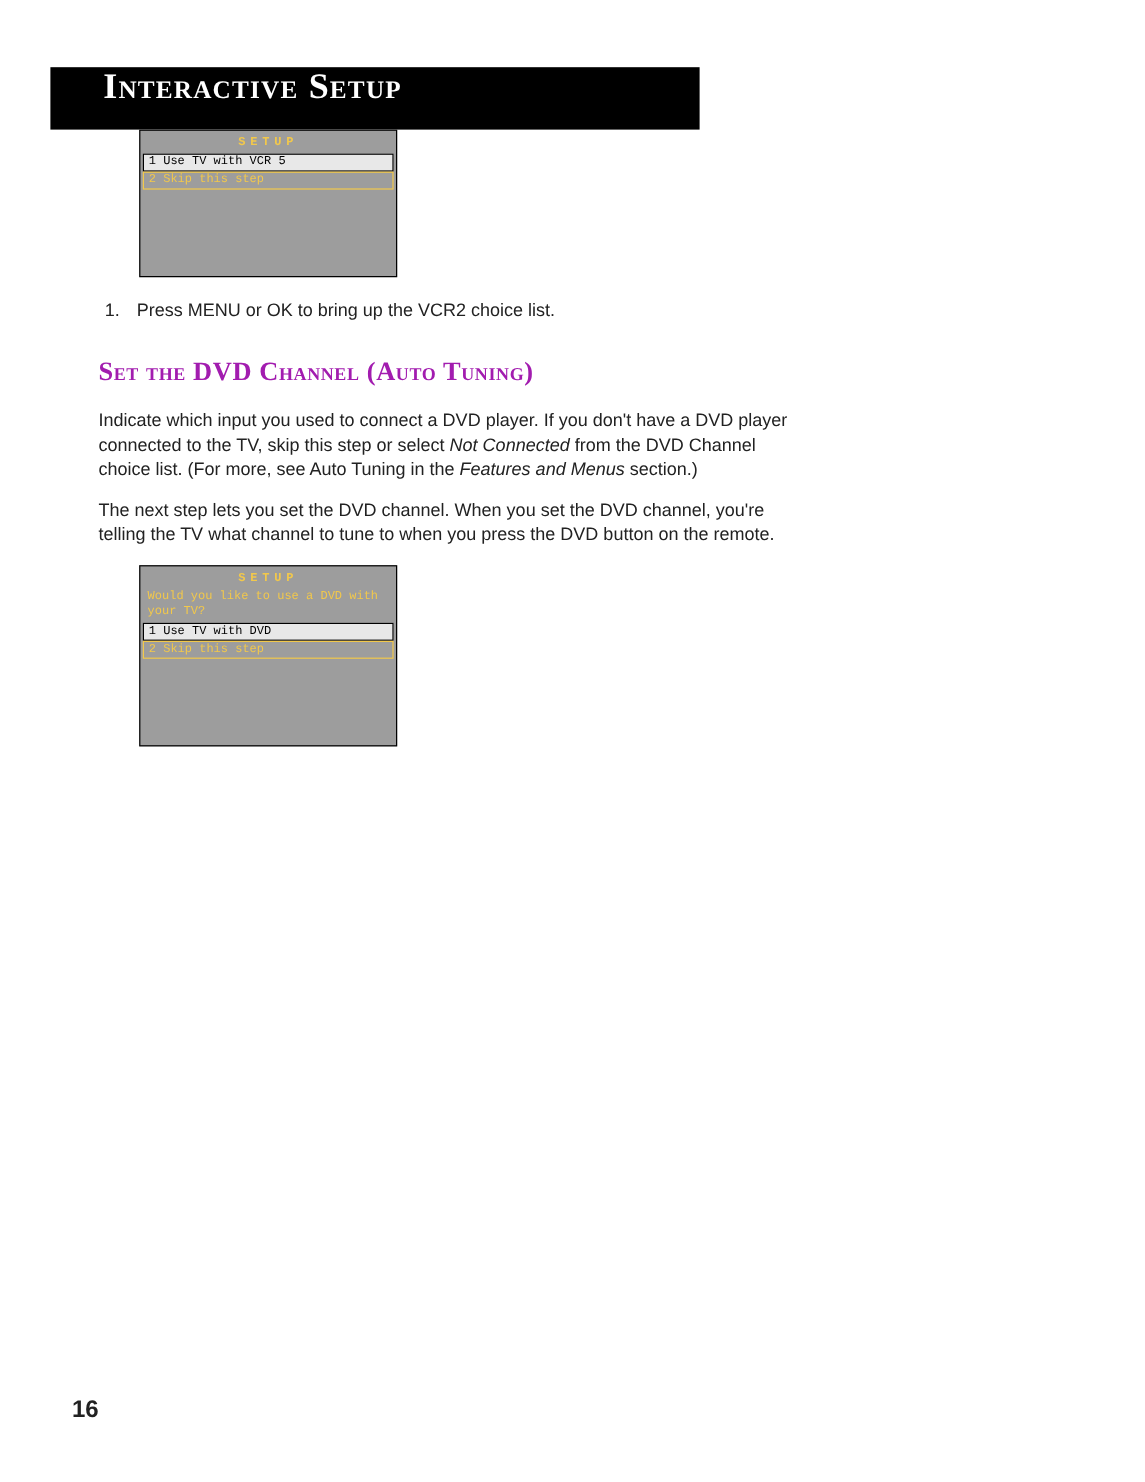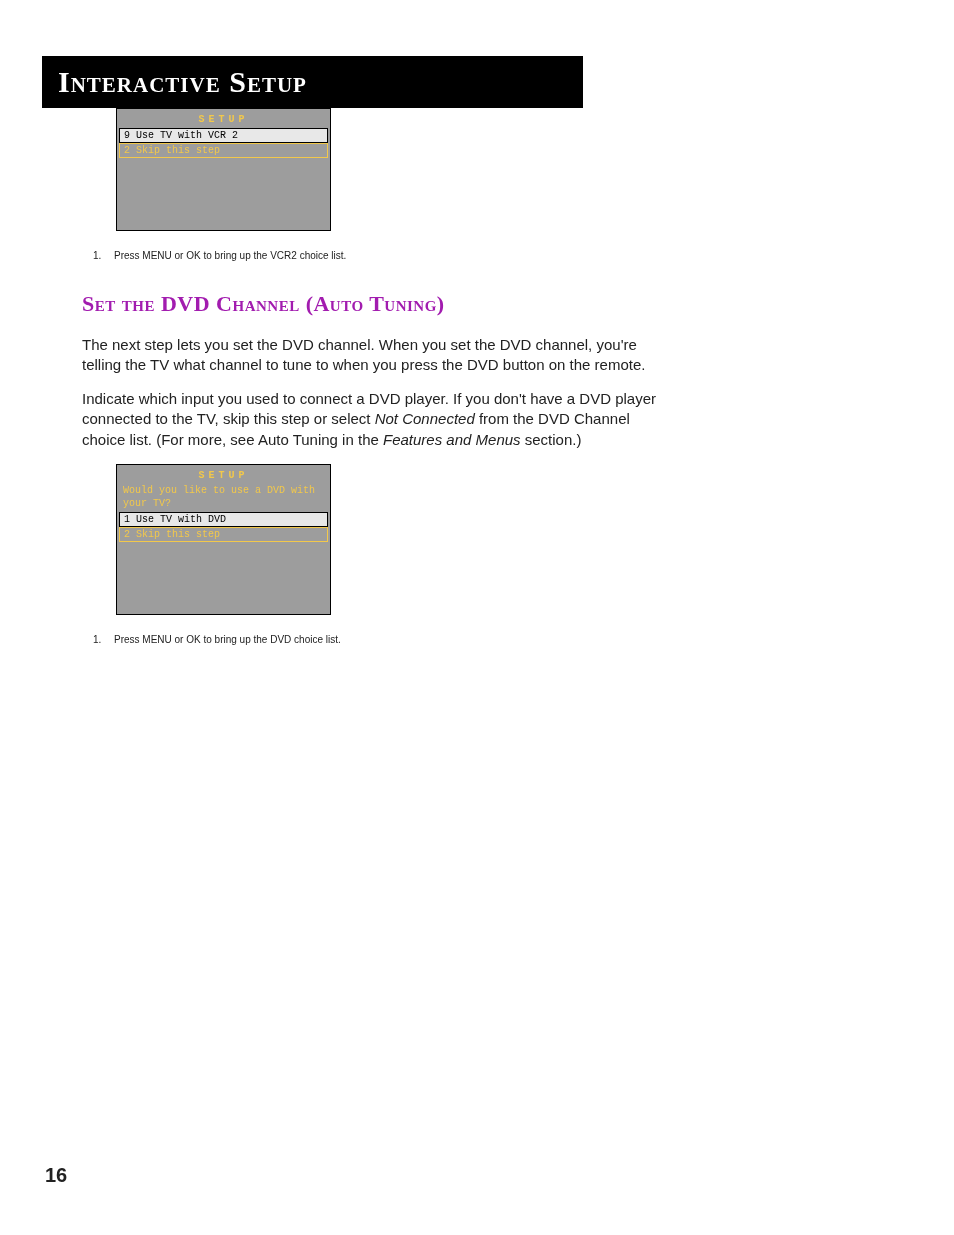--- a/index.html
+++ b/index.html
@@ -16,22 +16,22 @@
     box-sizing: border-box;
     padding: 56px 0 0 0;
   }
   .header-bar {
     background: #000;
     color: #fff;
     margin-left: 42px;
     width: 541px;
     height: 52px;
     display: flex;
-    align-items: center;
-    padding-left: 16px;
+    align-items: flex-start;
+    padding-left: 44px;
     box-sizing: border-box;
   }
   .header-bar span {
     font-family: "Copperplate", "Copperplate Gothic Bold", "Trajan Pro", serif;
     font-variant: small-caps;
     letter-spacing: 1px;
     font-size: 30px;
     font-weight: 700;
   }
   .content {
@@ -82,21 +82,21 @@
   .osd .osd-pad {
     height: 72px;
   }
   .osd .osd-pad.small {
     height: 58px;
   }
 
   ol.steps {
     margin: 18px 0 22px 0;
     padding-left: 22px;
-    font-size: 10px;
+    font-size: 15px;
     line-height: 1.35;
   }
   ol.steps li {
     margin-bottom: 10px;
     padding-left: 10px;
   }
 
   .section-h {
     font-family: "Copperplate", "Copperplate Gothic Bold", "Trajan Pro", serif;
     font-variant: small-caps;
@@ -109,66 +109,63 @@
 
   .para {
     font-size: 15px;
     line-height: 1.35;
     margin: 0 0 14px 0;
   }
   .ital { font-style: italic; }
 
   .page-num {
     position: absolute;
-    left: 45px;
+    left: 60px;
     bottom: 48px;
     font-weight: 700;
     font-size: 20px;
   }
 </style>
 </head>
 <body>
 
 <div class="page">
 
   <div class="header-bar">
     <span>Interactive Setup</span>
   </div>
 
   <div class="content">
 
     <div class="osd">
       <div class="osd-title">SETUP</div>
-      <div class="osd-item selected-white">9 Use TV with VCR 2</div>
+      <div class="osd-item selected-white">1 Use TV with VCR 5</div>
       <div class="osd-item selected-yellow">2 Skip this step</div>
       <div class="osd-pad"></div>
     </div>
 
     <ol class="steps">
       <li>Press MENU or OK to bring up the VCR2 choice list.</li>
     </ol>
 
 
 
     <div class="section-h">Set the DVD Channel (Auto Tuning)</div>
 
-    <p class="para">The next step lets you set the DVD channel. When you set the DVD channel, you're telling the TV what channel to tune to when you press the DVD button on the remote.</p>
-
     <p class="para">
       <span>Indicate which input you used to connect a DVD player. If you don't have a DVD player connected to the TV, skip this step or select </span><span class="ital">Not Connected</span><span> from the DVD Channel choice list. (For more, see Auto Tuning in the </span><span class="ital">Features and Menus</span><span> section.)</span>
     </p>
+
+    <p class="para">The next step lets you set the DVD channel. When you set the DVD channel, you're telling the TV what channel to tune to when you press the DVD button on the remote.</p>
 
     <div class="osd">
       <div class="osd-title">SETUP</div>
       <div class="osd-prompt">Would you like to use a DVD with your TV?</div>
       <div class="osd-item selected-white">1 Use TV with DVD</div>
       <div class="osd-item selected-yellow">2 Skip this step</div>
       <div class="osd-pad"></div>
     </div>
 
-    <ol class="steps">
-      <li>Press MENU or OK to bring up the DVD choice list.</li>
-    </ol>
 
   </div>
 
   <div class="page-num">16</div>
 </div>
 
 </body></html>

